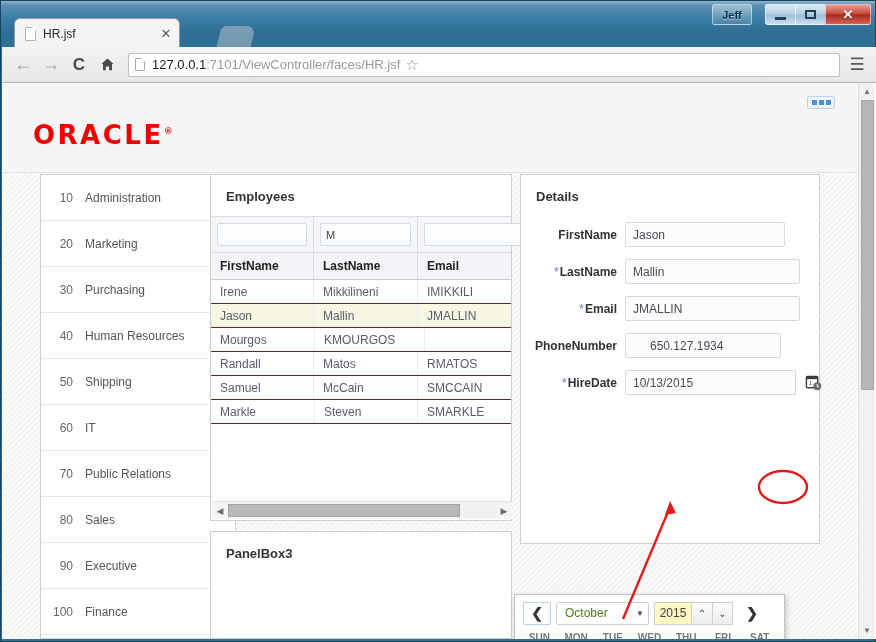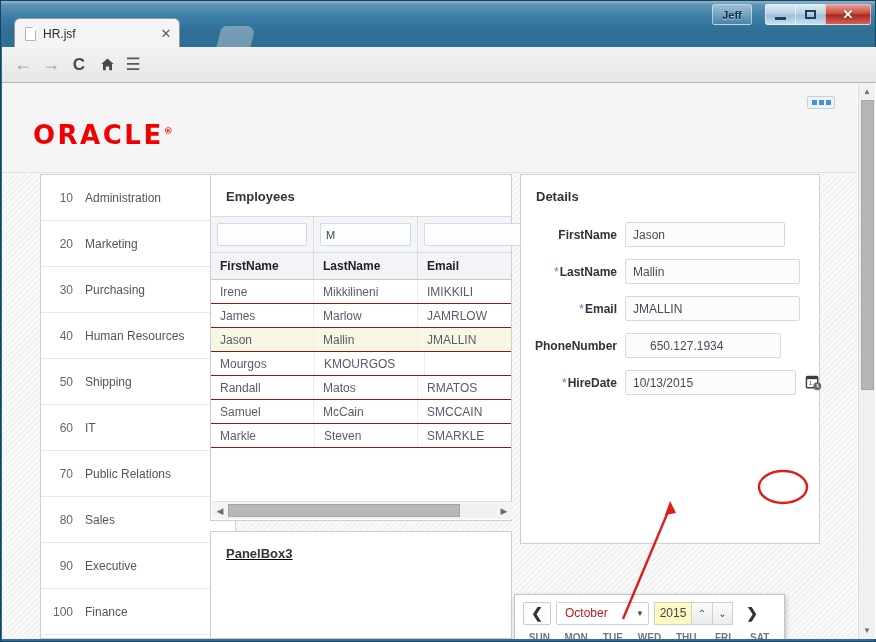--- a/index.html
+++ b/index.html
@@ -220,21 +220,21 @@
     display: flex; align-items: center;
   }
   .hs-arrow { width: 16px; text-align: center; font-size: 9px; color: #6d6d6d; flex: none; }
   #hs-track { flex: 1; height: 13px; background: #f0f0f0; position: relative; }
   #hs-thumb {
     position: absolute; left: 0; top: 0; width: 232px; height: 13px;
     background: #b8b8b8; border: 1px solid #a4a4a4;
   }
 
   
-  #pb3-panel { left: 208px; top: 357px; width: 302px; height: 108px; text-decoration: underline; }
+  #pb3-panel { left: 208px; top: 357px; width: 302px; height: 108px; }
 
   
   #det-panel { left: 518px; top: 0px; width: 300px; height: 370px; }
   .det-row {
     display: flex; align-items: center; height: 37px; padding-left: 6px;
   }
   .det-label {
     width: 98px; text-align: right; padding-right: 8px;
     font-size: 12px; font-weight: bold; color: #333; flex: none;
     white-space: nowrap;
@@ -270,21 +270,21 @@
     width: 28px; height: 23px; border: 1px solid #b9cfe4;
     background: #fff; border-radius: 2px;
     display: flex; align-items: center; justify-content: center;
     font-size: 14px; font-weight: bold; color: #333; flex: none;
   }
   .cal-nav.plain { border-color: transparent; background: transparent; }
   #cal-month-wrap {
     width: 93px; height: 23px; border: 1px solid #cfcfcf; border-radius: 2px;
     background: #fff; display: flex; align-items: center; flex: none;
   }
-  #cal-month { flex: 1; font-size: 12px; color: #b91c1c; padding-left: 8px; }
+  #cal-month { flex: 1; font-size: 12px; color: #4d7c0f; padding-left: 8px; }
   #cal-month-caret { width: 16px; text-align: center; font-size: 8px; color: #444; }
   #cal-year-wrap { display: flex; align-items: stretch; height: 23px; flex: none; }
   #cal-year {
     width: 37px; border: 1px solid #cfcfcf; border-right: none;
     background: #fef9c3; font-size: 12px; color: #444;
     display: flex; align-items: center; justify-content: center;
   }
   .spin {
     width: 21px; border: 1px solid #cfcfcf;
     background: linear-gradient(to bottom, #fbfbfb, #ececec);
@@ -349,20 +349,25 @@
   </div>
 
   <div id="toolbar">
     <div class="navbtn">←</div>
     <div class="navbtn">→</div>
     <div class="navbtn active" id="reload-btn">C</div>
     <div class="navbtn active" id="home-btn">
       <svg width="15" height="15" viewBox="0 0 16 16">
           <path d="M8 1.5 L1.5 7.5 L3.2 7.5 L3.2 14 L6.2 14 L6.2 10 L9.8 10 L9.8 14 L12.8 14 L12.8 7.5 L14.5 7.5 Z" fill="#4a4a4a"></path>
         </svg>
+    </div>
+    <div id="omnibox">
+      <div id="omni-icon"></div>
+      <div id="omni-url"><b>127.0.0.1</b><span>:7101/ViewController/faces/HR.jsf</span></div>
+      <div id="star-btn">☆</div>
     </div>
     <div id="menu-btn">☰</div>
   </div>
 
   <div id="viewport">
     <div id="page">
 
       <div id="oracle-header">
         <div id="oracle-logo"><span>ORACLE</span><sup>®</sup></div>
         <div id="dots-button">
@@ -435,25 +440,20 @@
           <div id="emp-head">
             <div class="th c-first">FirstName</div>
             <div class="th c-last">LastName</div>
             <div class="th c-email">Email</div>
           </div>
           <div id="emp-rows">
               <div class="emp-row">
                 <div class="td c-first">Irene</div>
                 <div class="td c-last">Mikkilineni</div>
                 <div class="td c-email">IMIKKILI</div>
-              </div>
-              <div class="emp-row">
-                <div class="td c-first">James</div>
-                <div class="td c-last">Marlow</div>
-                <div class="td c-email">JAMRLOW</div>
               </div>
               <div class="emp-row selected">
                 <div class="td c-first">Jason</div>
                 <div class="td c-last">Mallin</div>
                 <div class="td c-email">JMALLIN</div>
               </div>
               <div class="emp-row">
                 <div class="td c-last">Mourgos</div>
                 <div class="td c-email">KMOURGOS</div>
               </div>

